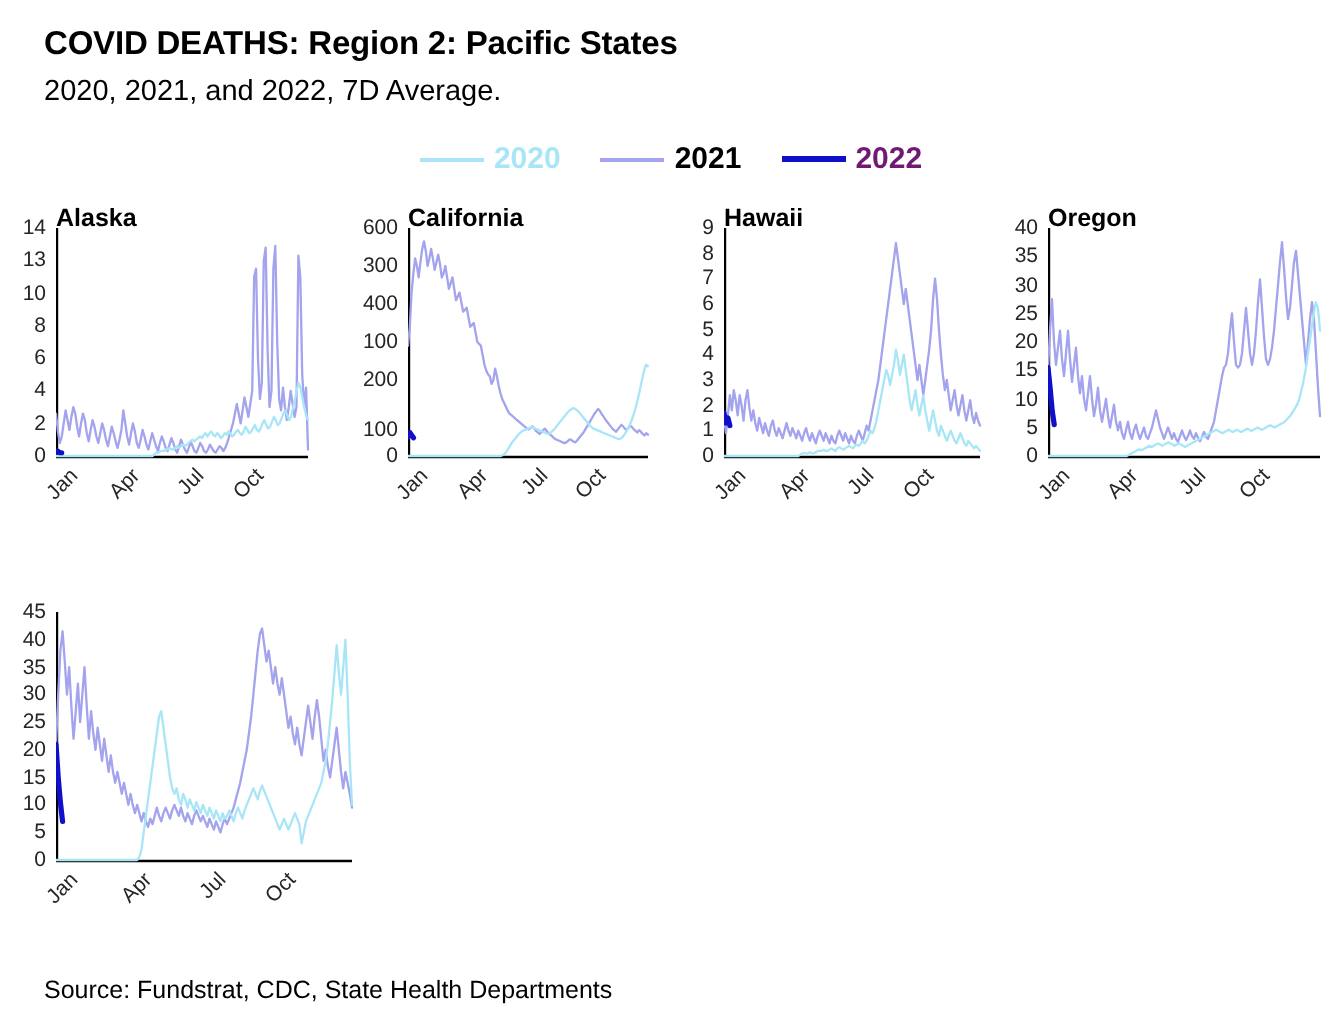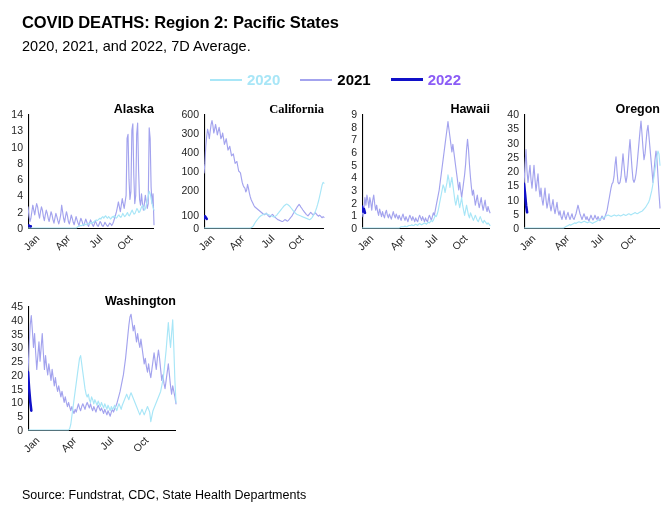--- a/index.html
+++ b/index.html
@@ -69,21 +69,21 @@
     top: 100px;
     width: 671px;
   }
   .panel {
     position: absolute;
   }
   .panel-title {
     position: absolute;
     top: 2px;
     width: 100%;
-    text-align: right;
+    text-align: left;
     font-size: 12.5px;
     font-weight: bold;
     color: #000;
     pointer-events: none;
   }
   .plot {
     position: absolute;
   }
   .ytick {
     position: absolute;
@@ -124,21 +124,21 @@
       <div class="legend-item">
         <span class="legend-swatch" style="border-top-color: rgb(168, 230, 247); border-top-width: 2.5px;"></span>
         <span class="legend-label" style="color: rgb(168, 230, 247);">2020</span>
       </div>
       <div class="legend-item">
         <span class="legend-swatch" style="border-top-color: rgb(163, 163, 238); border-top-width: 2.5px;"></span>
         <span class="legend-label" style="color: #000000;">2021</span>
       </div>
       <div class="legend-item">
         <span class="legend-swatch" style="border-top-color: rgb(16, 16, 200); border-top-width: 3px;"></span>
-        <span class="legend-label" style="color: #8b5cf6;">2022</span>
+        <span class="legend-label" style="color: #701a75;">2022</span>
       </div>
     </div>
 
   <div class="panels" id="panels">
       <div class="panel" style="left: 2px; top: 0px; width: 160px; height: 150px;">
         <div class="panel-title" style="left: 26px; width: 126px;">Alaska</div>
         <div class="ytick" style="left: 0px; width: 21px; top: 128px;">0</div>
         <div class="ytick" style="left: 0px; width: 21px; top: 111.714px;">2</div>
         <div class="ytick" style="left: 0px; width: 21px; top: 95.4286px;">4</div>
         <div class="ytick" style="left: 0px; width: 21px; top: 79.1429px;">6</div>
@@ -152,21 +152,21 @@
         <div class="xtick" style="left: 93.76px; top: 132px; width: 30px;">Oct</div>
         <svg width="128" height="116" class="plot" style="left: 26px; top: 14px;">
           <line x1="0.5" y1="0" x2="0.5" y2="114" stroke="#000000" stroke-width="1.2"></line>
           <line x1="0" y1="114.5" x2="126" y2="114.5" stroke="#000000" stroke-width="1.2"></line>
           <polyline points="0.00,92.83 0.96,101.79 1.92,107.49 2.89,104.23 3.85,97.71 4.81,91.20 5.77,96.09 6.73,100.97 7.69,94.46 8.66,89.57 9.62,92.83 10.58,99.34 11.54,104.23 12.50,97.71 13.47,92.83 14.43,96.09 15.39,102.60 16.35,106.67 17.31,100.97 18.27,96.09 19.24,99.34 20.20,104.23 21.16,107.49 22.12,102.60 23.08,97.71 24.05,100.97 25.01,105.86 25.97,109.11 26.93,104.23 27.89,99.34 28.85,102.60 29.82,106.67 30.78,109.93 31.74,105.86 32.70,100.97 33.66,91.20 34.63,97.71 35.59,104.23 36.55,108.30 37.51,102.60 38.47,97.71 39.44,101.79 40.40,107.49 41.36,109.93 42.32,105.86 43.28,100.97 44.24,104.23 45.21,108.30 46.17,110.74 47.13,106.67 48.09,102.60 49.05,105.86 50.02,109.11 50.98,111.56 51.94,107.49 52.90,104.23 53.86,106.67 54.82,109.93 55.79,111.56 56.75,108.30 57.71,105.04 58.67,107.49 59.63,110.74 60.60,112.37 61.56,109.11 62.52,105.86 63.48,108.30 64.44,110.74 65.40,112.37 66.37,109.93 67.33,106.67 68.29,109.11 69.25,111.56 70.21,112.37 71.18,109.93 72.14,107.49 73.10,109.11 74.06,111.56 75.02,112.37 75.98,110.74 76.95,108.30 77.91,109.93 78.87,111.56 79.83,112.37 80.79,110.74 81.76,109.11 82.72,109.93 83.68,111.56 84.64,109.93 85.60,107.49 86.56,104.23 87.53,100.97 88.49,97.71 89.45,92.83 90.41,87.94 91.37,92.83 92.34,97.71 93.30,91.20 94.26,84.69 95.22,89.57 96.18,94.46 97.15,87.94 98.11,81.43 99.07,24.43 100.03,20.36 100.99,65.14 101.95,85.50 102.92,77.36 103.88,16.29 104.84,9.77 105.80,61.07 106.76,89.57 107.73,81.43 108.69,20.36 109.65,8.96 110.61,57.00 111.57,85.50 112.53,91.20 113.50,79.80 114.46,89.57 115.42,96.09 116.38,89.57 117.34,81.43 118.31,87.94 119.27,94.46 120.23,89.57 121.19,13.84 122.15,24.43 123.11,73.29 124.08,89.57 125.04,79.80 126.00,110.74" fill="none" stroke="#a3a3ee" stroke-width="1.15" stroke-linejoin="round" stroke-linecap="round"></polyline>
           <polyline points="0.00,114.00 0.95,114.00 1.89,114.00 2.84,114.00 3.79,114.00 4.74,114.00 5.68,114.00 6.63,114.00 7.58,114.00 8.53,114.00 9.47,114.00 10.42,114.00 11.37,114.00 12.32,114.00 13.26,114.00 14.21,114.00 15.16,114.00 16.11,114.00 17.05,114.00 18.00,114.00 18.95,114.00 19.89,114.00 20.84,114.00 21.79,114.00 22.74,114.00 23.68,114.00 24.63,114.00 25.58,114.00 26.53,114.00 27.47,114.00 28.42,114.00 29.37,114.00 30.32,114.00 31.26,114.00 32.21,114.00 33.16,114.00 34.11,114.00 35.05,114.00 36.00,114.00 36.95,114.00 37.89,114.00 38.84,114.00 39.79,114.00 40.74,114.00 41.68,114.00 42.63,114.00 43.58,114.00 44.53,114.00 45.47,114.00 46.42,114.00 47.37,114.00 48.32,114.00 49.26,113.19 50.21,112.37 51.16,112.37 52.11,111.56 53.05,111.56 54.00,111.56 54.95,110.74 55.89,110.74 56.84,109.93 57.79,110.74 58.74,110.74 59.68,109.93 60.63,109.11 61.58,109.93 62.53,109.11 63.47,108.30 64.42,109.11 65.37,108.30 66.32,107.49 67.26,106.67 68.21,105.86 69.16,106.67 70.11,105.86 71.05,105.04 72.00,104.23 72.95,105.04 73.89,103.41 74.84,102.60 75.79,104.23 76.74,102.60 77.68,101.79 78.63,103.41 79.58,104.23 80.53,102.60 81.47,103.41 82.42,105.04 83.37,104.23 84.32,102.60 85.26,103.41 86.21,101.79 87.16,102.60 88.11,104.23 89.05,103.41 90.00,101.79 90.95,100.97 91.89,102.60 92.84,103.41 93.79,101.79 94.74,99.34 95.68,100.97 96.63,102.60 97.58,101.79 98.53,100.16 99.47,98.53 100.42,100.97 101.37,101.79 102.32,100.16 103.26,97.71 104.21,96.09 105.16,98.53 106.11,100.16 107.05,99.34 108.00,96.90 108.95,94.46 109.89,96.09 110.84,98.53 111.79,97.71 112.74,95.27 113.68,92.83 114.63,91.20 115.58,93.64 116.53,96.09 117.47,94.46 118.42,90.39 119.37,86.31 120.32,81.43 121.26,77.36 122.21,79.80 123.16,84.69 124.11,89.57 125.05,93.64 126.00,96.09" fill="none" stroke="#a8e6f7" stroke-width="1.15" stroke-linejoin="round" stroke-linecap="round"></polyline>
           <polyline points="0.00,111.56 0.95,111.56 1.89,112.37 2.84,112.37" fill="none" stroke="#1010c8" stroke-width="2.6" stroke-linejoin="round" stroke-linecap="round"></polyline>
         </svg>
       </div>
       <div class="panel" style="left: 172px; top: 0px; width: 160px; height: 150px;">
-        <div class="panel-title" style="left: 32px; width: 120px; font-family: Liberation Serif, serif;">California</div>
+        <div class="panel-title" style="left: 32px; width: 120px;">California</div>
         <div class="ytick" style="left: 0px; width: 27px; top: 128px;">0</div>
         <div class="ytick" style="left: 0px; width: 27px; top: 115px;">100</div>
         <div class="ytick" style="left: 0px; width: 27px; top: 90px;">200</div>
         <div class="ytick" style="left: 0px; width: 27px; top: 71px;">100</div>
         <div class="ytick" style="left: 0px; width: 27px; top: 52px;">400</div>
         <div class="ytick" style="left: 0px; width: 27px; top: 33px;">300</div>
         <div class="ytick" style="left: 0px; width: 27px; top: 14px;">600</div>
         <div class="xtick" style="left: 6.4px; top: 132px; width: 30px;">Jan</div>
         <div class="xtick" style="left: 36.4px; top: 132px; width: 30px;">Apr</div>
         <div class="xtick" style="left: 66.4px; top: 132px; width: 30px;">Jul</div>
@@ -220,21 +220,20 @@
         <div class="xtick" style="left: 101.36px; top: 132px; width: 30px;">Oct</div>
         <svg width="138" height="116" class="plot" style="left: 26px; top: 14px;">
           <line x1="0.5" y1="0" x2="0.5" y2="114" stroke="#000000" stroke-width="1.2"></line>
           <line x1="0" y1="114.5" x2="136" y2="114.5" stroke="#000000" stroke-width="1.2"></line>
           <polyline points="0.00,71.25 1.00,51.30 2.00,35.63 3.00,57.00 4.00,68.40 5.00,59.85 6.00,51.30 7.00,65.55 8.00,74.10 9.00,62.70 10.00,51.30 11.00,65.55 12.00,76.95 13.00,68.40 14.00,59.85 15.00,74.10 16.00,82.65 17.00,74.10 18.00,85.50 19.00,91.20 20.00,82.65 21.00,74.10 22.00,85.50 23.00,94.05 24.00,88.35 25.00,79.80 26.00,91.20 27.00,96.90 28.00,91.20 29.00,85.50 30.00,94.05 31.00,99.75 32.00,94.05 33.00,88.35 34.00,96.90 35.00,101.17 36.00,96.90 37.00,102.60 38.00,105.45 39.00,101.17 40.00,96.90 41.00,102.60 42.00,105.45 43.00,101.17 44.00,98.33 45.00,102.60 46.00,105.45 47.00,102.60 48.00,99.75 49.00,104.03 50.00,105.45 51.00,102.60 52.00,99.75 53.00,95.47 54.00,91.20 55.00,95.47 56.00,99.75 57.00,102.60 58.00,105.45 59.00,102.60 60.00,99.75 61.00,102.60 62.00,105.45 63.00,102.60 64.00,105.45 65.00,106.88 66.00,104.03 67.00,101.17 68.00,104.03 69.00,106.02 70.00,104.03 71.00,101.17 72.00,104.03 73.00,105.45 74.00,102.60 75.00,104.88 76.00,106.59 77.00,104.31 78.00,102.03 79.00,104.31 80.00,105.45 81.00,102.60 82.00,99.75 83.00,96.90 84.00,91.20 85.00,85.50 86.00,79.80 87.00,74.10 88.00,69.82 89.00,68.40 90.00,62.70 91.00,51.30 92.00,42.75 93.00,57.00 94.00,68.40 95.00,69.82 96.00,68.40 97.00,62.70 98.00,51.30 99.00,39.90 100.00,51.30 101.00,62.70 102.00,68.40 103.00,62.70 104.00,51.30 105.00,37.05 106.00,25.65 107.00,39.90 108.00,54.15 109.00,65.55 110.00,68.40 111.00,65.55 112.00,59.85 113.00,51.30 114.00,39.90 115.00,28.50 116.00,17.10 117.00,7.13 118.00,19.95 119.00,34.20 120.00,45.60 121.00,39.90 122.00,28.50 123.00,17.10 124.00,11.40 125.00,22.80 126.00,34.20 127.00,45.60 128.00,57.00 129.00,68.40 130.00,57.00 131.00,45.60 132.00,37.05 133.00,45.60 134.00,62.70 135.00,79.80 136.00,94.05" fill="none" stroke="#a3a3ee" stroke-width="1.15" stroke-linejoin="round" stroke-linecap="round"></polyline>
           <polyline points="0.00,114.00 1.04,114.00 2.08,114.00 3.11,114.00 4.15,114.00 5.19,114.00 6.23,114.00 7.27,114.00 8.31,114.00 9.34,114.00 10.38,114.00 11.42,114.00 12.46,114.00 13.50,114.00 14.53,114.00 15.57,114.00 16.61,114.00 17.65,114.00 18.69,114.00 19.73,114.00 20.76,114.00 21.80,114.00 22.84,114.00 23.88,114.00 24.92,114.00 25.95,114.00 26.99,114.00 28.03,114.00 29.07,114.00 30.11,114.00 31.15,114.00 32.18,114.00 33.22,114.00 34.26,114.00 35.30,114.00 36.34,114.00 37.37,114.00 38.41,114.00 39.45,114.00 40.49,113.43 41.53,112.86 42.56,112.29 43.60,111.72 44.64,111.15 45.68,110.58 46.72,111.15 47.76,110.58 48.79,110.01 49.83,109.44 50.87,108.87 51.91,109.44 52.95,108.87 53.98,108.30 55.02,107.73 56.06,108.30 57.10,108.87 58.14,108.30 59.18,107.73 60.21,107.16 61.25,107.73 62.29,108.30 63.33,108.87 64.37,108.30 65.40,107.73 66.44,108.30 67.48,108.87 68.52,109.44 69.56,108.87 70.60,108.30 71.63,107.73 72.67,107.16 73.71,106.59 74.75,106.02 75.79,105.45 76.82,104.88 77.86,104.31 78.90,103.74 79.94,103.17 80.98,102.60 82.02,102.03 83.05,101.46 84.09,100.89 85.13,101.46 86.17,102.03 87.21,102.60 88.24,102.03 89.28,101.46 90.32,100.89 91.36,101.46 92.40,102.03 93.44,101.46 94.47,100.89 95.51,101.46 96.55,102.03 97.59,101.46 98.63,100.89 99.66,100.32 100.70,100.89 101.74,101.46 102.78,100.89 103.82,100.32 104.85,99.75 105.89,100.32 106.93,100.89 107.97,100.32 109.01,99.75 110.05,99.18 111.08,98.61 112.12,99.18 113.16,99.75 114.20,99.18 115.24,98.61 116.27,98.04 117.31,97.47 118.35,96.90 119.39,95.76 120.43,94.62 121.47,93.48 122.50,91.77 123.54,90.06 124.58,88.35 125.62,85.50 126.66,81.22 127.69,76.95 128.73,71.25 129.77,64.13 130.81,57.00 131.85,49.88 132.89,42.75 133.92,37.05 134.96,39.90 136.00,51.30" fill="none" stroke="#a8e6f7" stroke-width="1.15" stroke-linejoin="round" stroke-linecap="round"></polyline>
           <polyline points="0.00,69.82 1.04,79.80 2.08,91.20 3.11,98.33" fill="none" stroke="#1010c8" stroke-width="2.6" stroke-linejoin="round" stroke-linecap="round"></polyline>
         </svg>
       </div>
       <div class="panel" style="left: 2px; top: 192px; width: 182px; height: 160px;">
-        <div class="panel-title" style="left: 26px; width: 148px;">Washington</div>
         <div class="ytick" style="left: 0px; width: 21px; top: 138px;">0</div>
         <div class="ytick" style="left: 0px; width: 21px; top: 124.222px;">5</div>
         <div class="ytick" style="left: 0px; width: 21px; top: 110.444px;">10</div>
         <div class="ytick" style="left: 0px; width: 21px; top: 96.6667px;">15</div>
         <div class="ytick" style="left: 0px; width: 21px; top: 82.8889px;">20</div>
         <div class="ytick" style="left: 0px; width: 21px; top: 69.1111px;">25</div>
         <div class="ytick" style="left: 0px; width: 21px; top: 55.3333px;">30</div>
         <div class="ytick" style="left: 0px; width: 21px; top: 41.5556px;">35</div>
         <div class="ytick" style="left: 0px; width: 21px; top: 27.7778px;">40</div>
         <div class="ytick" style="left: 0px; width: 21px; top: 14px;">45</div>

